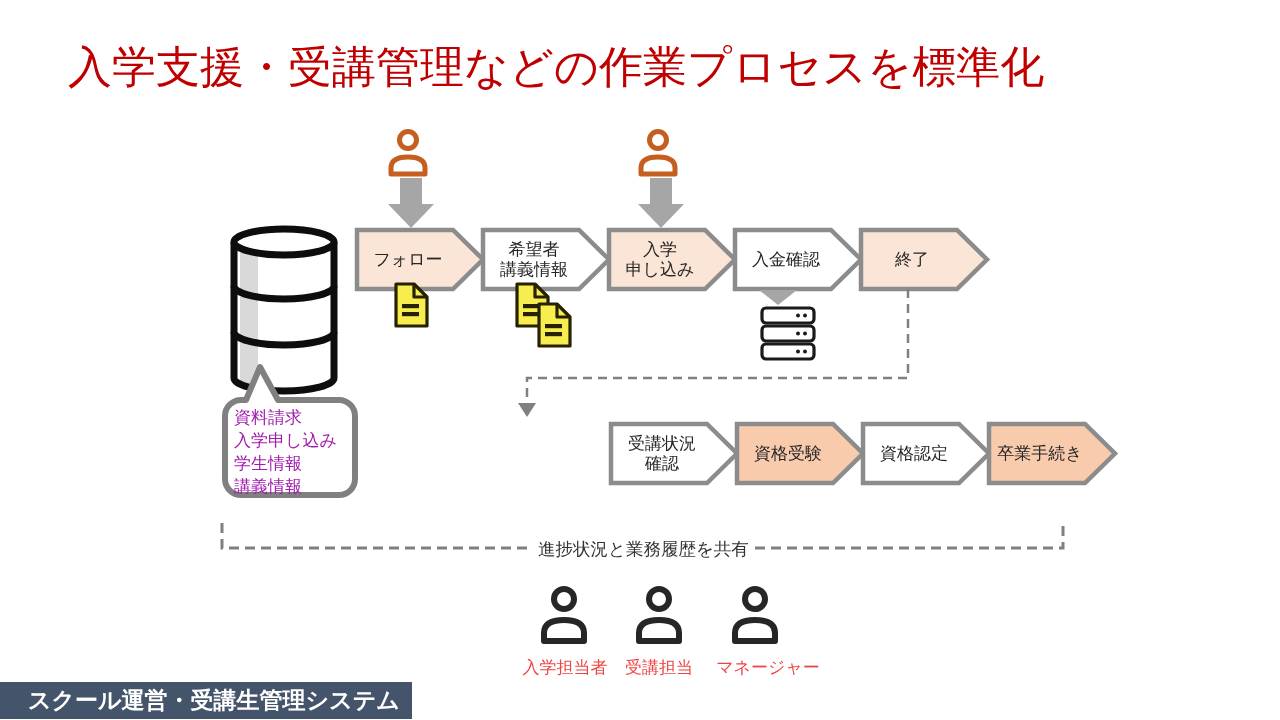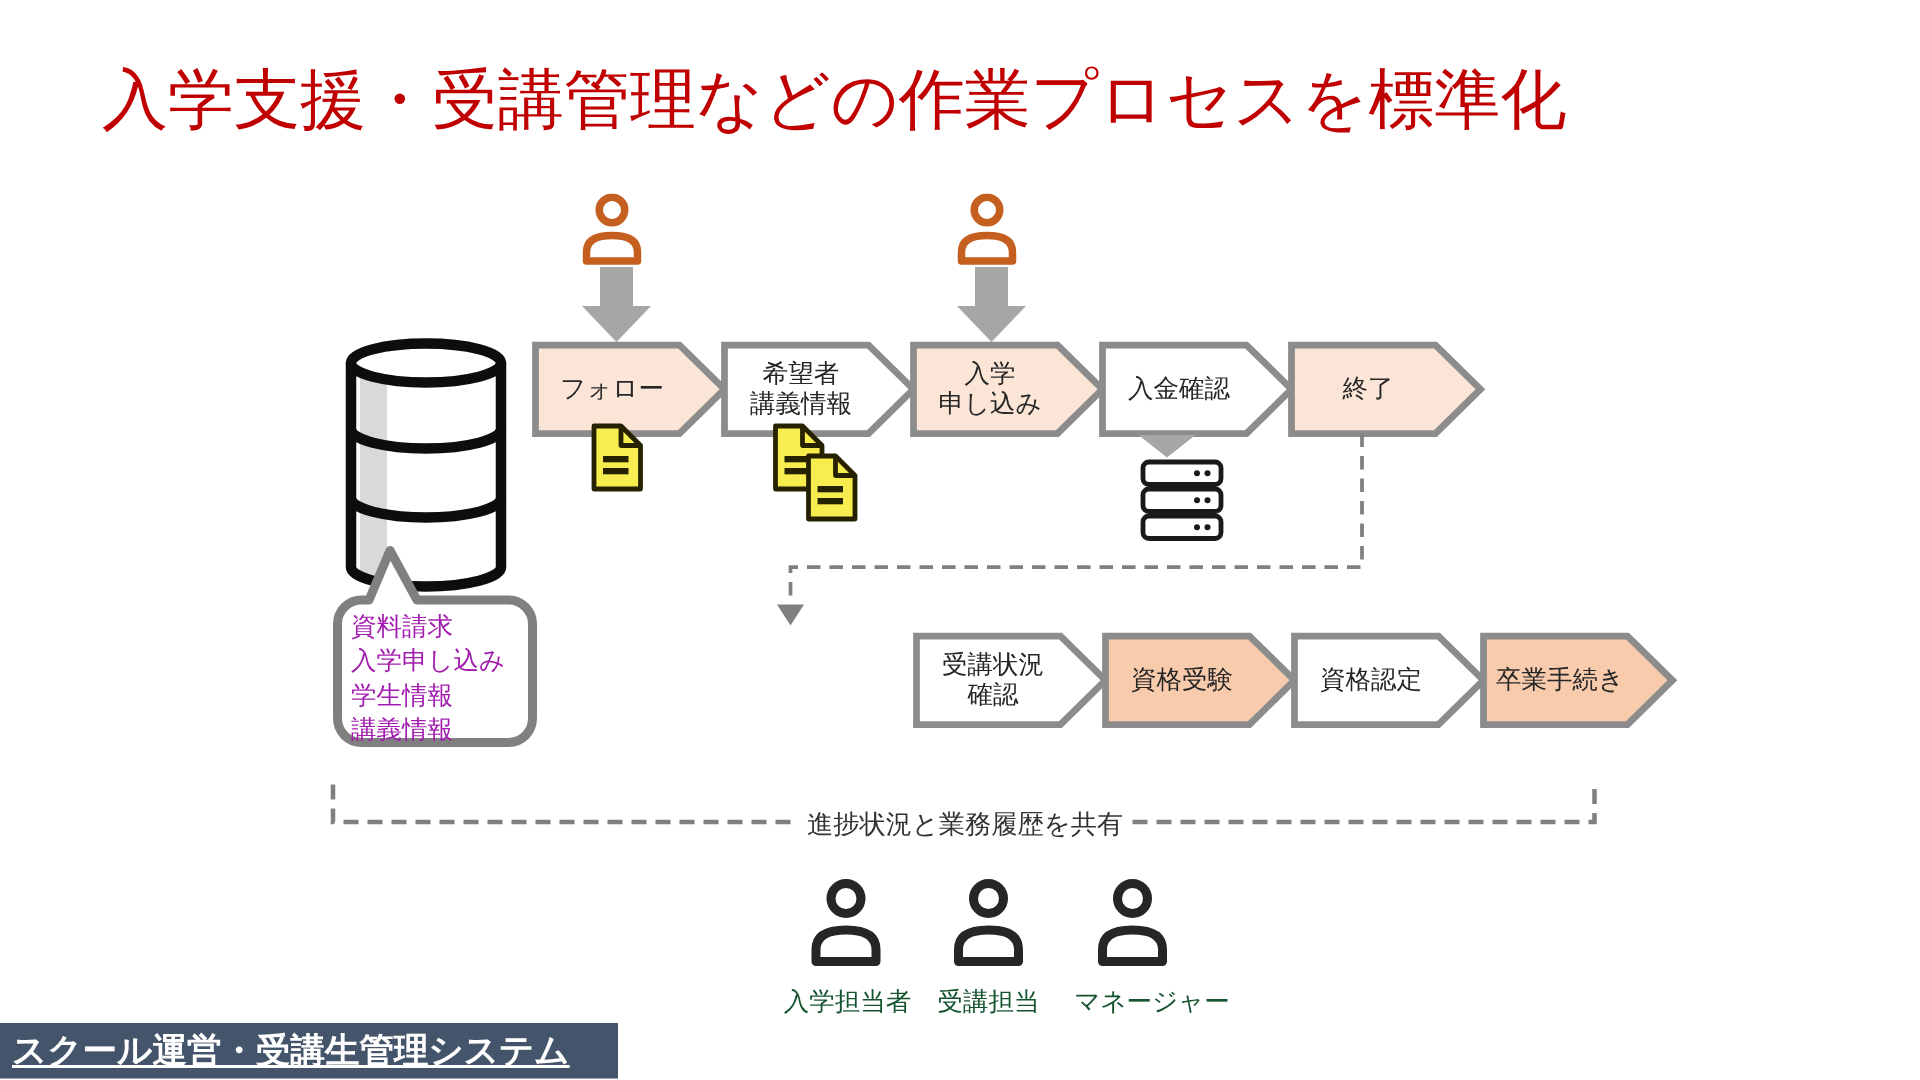--- a/index.html
+++ b/index.html
@@ -20,27 +20,27 @@
     white-space:pre-line;color:#262626;
   }
   .callout-text{
     left:234px;top:406px;width:120px;
     font-size:17px;line-height:23px;white-space:pre-line;color:#a21caf;
   }
   .share-note{
     left:538px;top:537px;width:212px;text-align:left;
     font-size:17.5px;color:#333;background:#fff;
   }
-  .actor-label{font-size:17px;text-align:center;color:#14532d;}
+  .actor-label{font-size:17px;text-align:center;color:#ef4444;}
   .footer-bar{
     left:0;top:682px;width:412px;height:37px;background:#44546A;
   }
   .footer-bar span{
-    display:block;padding-left:8px;line-height:37px;
-    font-size:23px;font-weight:bold;color:#ffffff;white-space:nowrap;text-decoration:underline;
+    display:block;padding-left:28px;line-height:37px;
+    font-size:23px;font-weight:bold;color:#ffffff;white-space:nowrap;
   }
 </style>
 </head>
 <body>
 
 <div class="slide">
 
   <div class="abs title">入学支援・受講管理などの作業プロセスを標準化</div>
 
   <svg class="abs" style="left:386px;top:129px" width="44" height="48" viewBox="0 0 44 48">

